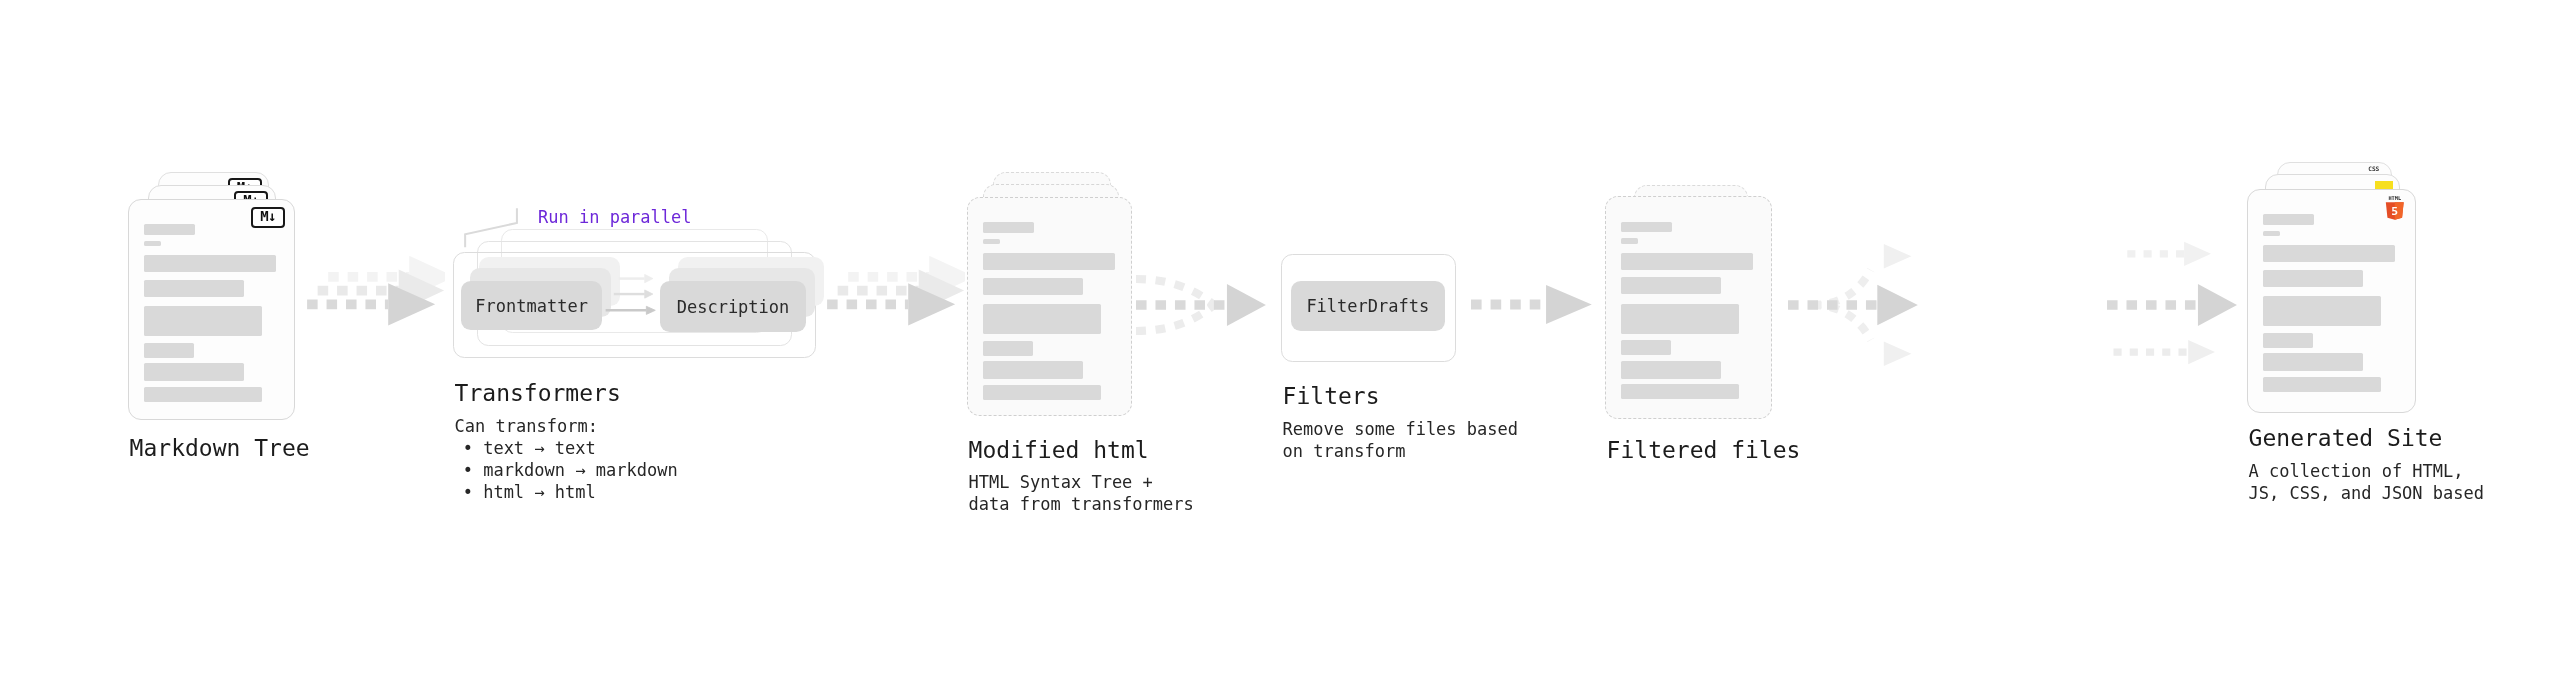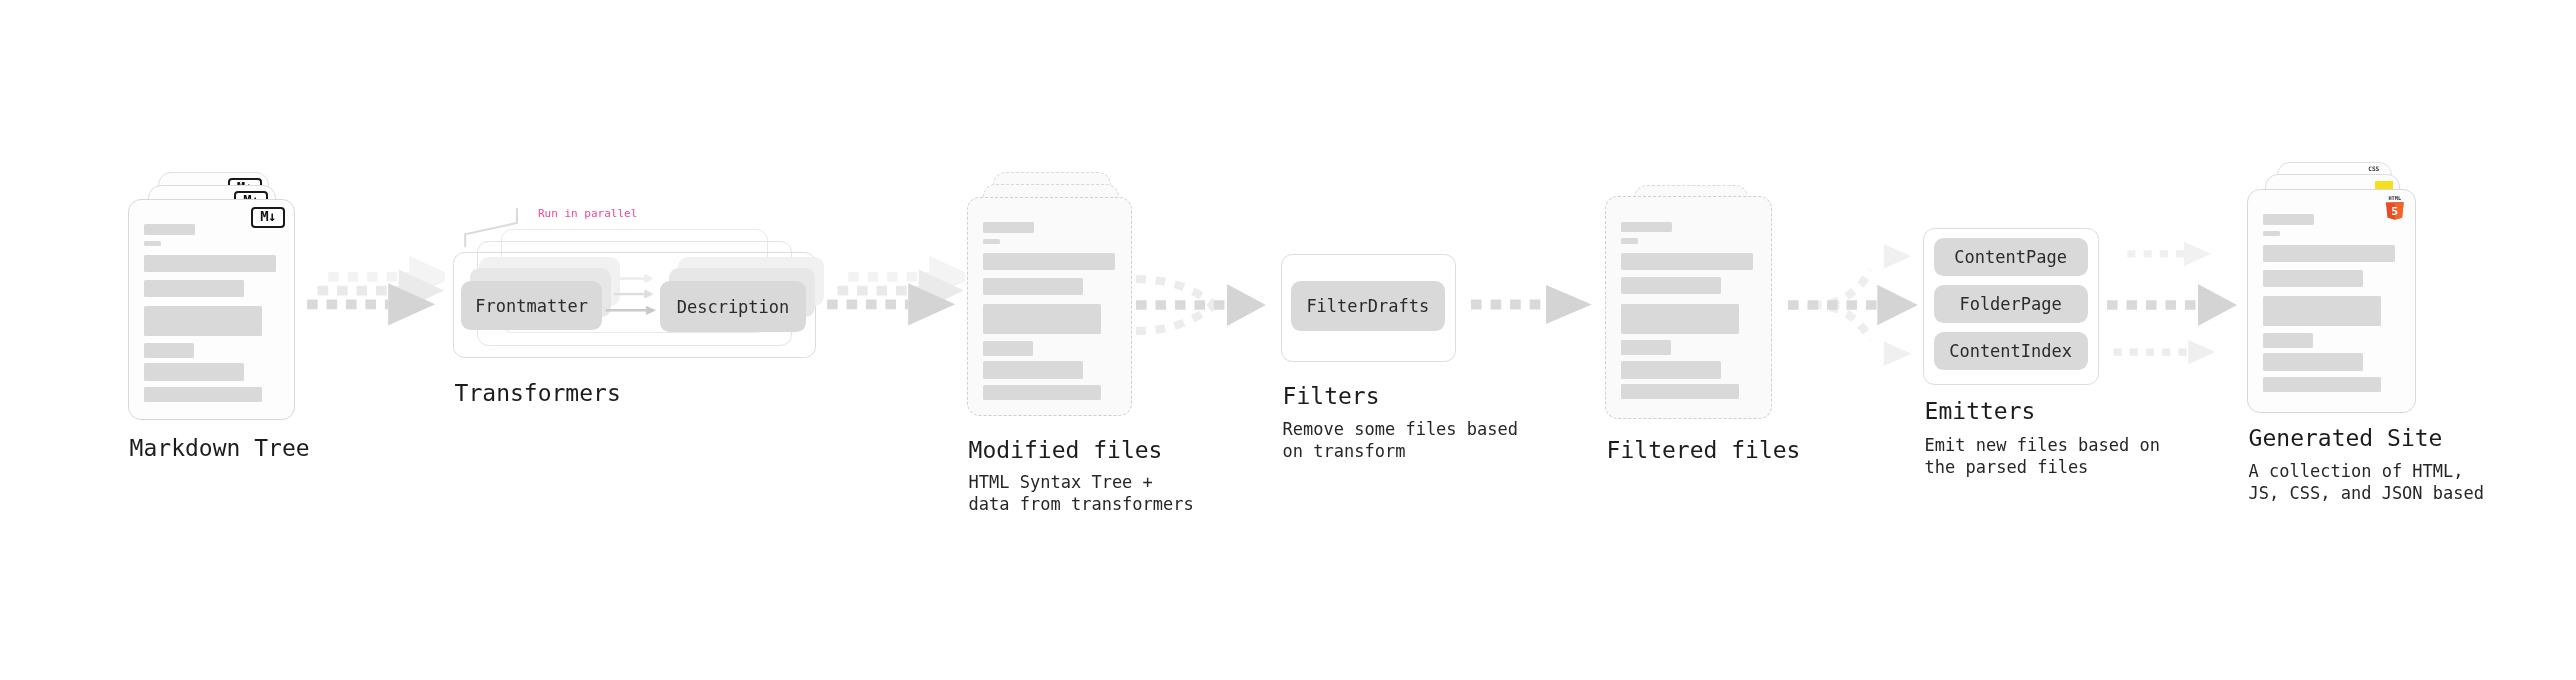--- a/index.html
+++ b/index.html
@@ -48,21 +48,21 @@
           white-space:nowrap; }
   .pill.g1 { background:#e7e7e7; }
   .pill.g2 { background:#f1f1f1; }
 
   .label { position:absolute; left:1.6px; font-size:23px; line-height:28px; font-weight:500;
            color:#1c1c1c; white-space:nowrap; }
   .desc  { position:absolute; left:1.6px; font-size:17px; line-height:22px; color:#262626;
            white-space:nowrap; }
   .desc .indent { padding-left:8.1px; }
 
-  .annotation { position:absolute; font-size:11px; color:#ec4899; white-space:nowrap; }
+  .annotation { position:absolute; font-size:17px; color:#6d28d9; white-space:nowrap; }
 
   
   .cssbadge { position:absolute; right:7.3px; top:3.3px; width:19.5px; text-align:center; }
   .cssbadge .txt { display:block; font-size:7.3px; font-weight:bold; color:#333; line-height:6.5px;
                    transform:scale(.85); }
   .cssbadge .bar { display:block; width:19.5px; height:3.3px; background:#2f6fed; margin-top:0.8px; }
   .jsbadge { position:absolute; right:5.7px; top:5.7px; width:18.7px; height:9.8px; background:#f7df1e; }
   .html5badge { position:absolute; right:10.6px; top:4.1px; }
 </style>
 </head>
@@ -133,20 +133,26 @@
           <line x1="12" y1="27" x2="50" y2="27" stroke-width="3"></line>
           <polygon points="50,22 50,32 60,27"></polygon>
         </g>
       <g stroke="#c9c9c9" fill="#c9c9c9">
           <line x1="2" y1="47" x2="52" y2="47" stroke-width="3"></line>
           <polygon points="52,42 52,52 63,47"></polygon>
         </g>
     </svg>
 
     <div class="label" style="top:174px">Transformers</div>
+    <div class="desc" style="top:210px">
+      <div>Can transform:</div>
+      <div class="indent">• text → text</div>
+      <div class="indent">• markdown → markdown</div>
+      <div class="indent">• html → html</div>
+    </div>
   </div>
 
   <svg class="abs" style="left:827px; top:246px" width="138" height="107" viewBox="0 0 170 132">
     <g transform="translate(26,-34)">
       <line x1="0" y1="72" x2="100" y2="72" stroke="#f3f3f3" stroke-width="12" stroke-dasharray="13 11"></line>
       <polygon points="100,46 100,98 156,72" fill="#f4f4f4"></polygon>
     </g>
     <g transform="translate(13,-17)">
       <line x1="0" y1="72" x2="100" y2="72" stroke="#e9e9e9" stroke-width="12" stroke-dasharray="13 11"></line>
       <polygon points="100,46 100,98 156,72" fill="#eaeaea"></polygon>
@@ -163,21 +169,21 @@
           <i></i>
           <i></i>
           <i></i>
           <i></i>
           <i></i>
           <i></i>
           <i></i>
           <i></i>
         </div>
     </div>
-    <div class="label" style="top:264px">Modified files</div>
+    <div class="label" style="top:264px">Modified html</div>
     <div class="desc" style="top:299px">
       <div>HTML Syntax Tree +</div>
       <div>data from transformers</div>
     </div>
   </div>
 
   <svg class="abs" style="left:1136px; top:256px" width="138" height="98" viewBox="0 0 170 120">
     <path d="M0,28 Q58,28 96,60" fill="none" stroke="#ececec" stroke-width="10" stroke-dasharray="12 12"></path>
     <path d="M0,92 Q58,92 96,60" fill="none" stroke="#ececec" stroke-width="10" stroke-dasharray="12 12"></path>
     <line x1="0" y1="60" x2="112" y2="60" stroke="#d9d9d9" stroke-width="12" stroke-dasharray="13 11"></line>
@@ -218,31 +224,20 @@
 
   <svg class="abs" style="left:1788px; top:236px" width="134" height="138" viewBox="0 0 165 170">
     <path d="M30,85 Q78,85 102,42" fill="none" stroke="#eeeeee" stroke-width="10" stroke-dasharray="11 11"></path>
     <path d="M30,85 Q78,85 102,128" fill="none" stroke="#eeeeee" stroke-width="10" stroke-dasharray="11 11"></path>
     <polygon points="118,10 118,40 152,25" fill="#f0f0f0"></polygon>
     <polygon points="118,130 118,160 152,145" fill="#f0f0f0"></polygon>
     <line x1="0" y1="85" x2="110" y2="85" stroke="#d9d9d9" stroke-width="12" stroke-dasharray="13 11"></line>
     <polygon points="110,60 110,110 160,85" fill="#d4d4d4"></polygon>
   </svg>
 
-  <div class="col" style="left:1923px; top:228px; width:341px; height:276px">
-    <div class="box filled" style="left:0; top:0; width:176px; height:157px"></div>
-    <div class="pill" style="left:10.6px; top:9.8px; width:154px; height:38px">ContentPage</div>
-    <div class="pill" style="left:10.6px; top:57px; width:154px; height:38px">FolderPage</div>
-    <div class="pill" style="left:10.6px; top:104px; width:154px; height:38px">ContentIndex</div>
-    <div class="label" style="top:169px">Emitters</div>
-    <div class="desc" style="top:206px">
-      <div>Emit new files based on</div>
-      <div>the parsed files</div>
-    </div>
-  </div>
 
   <svg class="abs" style="left:2107px; top:240px" width="134" height="130" viewBox="0 0 165 160">
     <line x1="25" y1="17" x2="95" y2="17" stroke="#f0f0f0" stroke-width="9" stroke-dasharray="10 10"></line>
     <polygon points="95,2 95,32 128,17" fill="#f1f1f1"></polygon>
     <line x1="8" y1="138" x2="100" y2="138" stroke="#ececec" stroke-width="9" stroke-dasharray="10 10"></line>
     <polygon points="100,123 100,153 133,138" fill="#efefef"></polygon>
     <line x1="0" y1="80" x2="112" y2="80" stroke="#d9d9d9" stroke-width="12" stroke-dasharray="13 11"></line>
     <polygon points="112,54 112,106 160,80" fill="#d4d4d4"></polygon>
   </svg>
 

